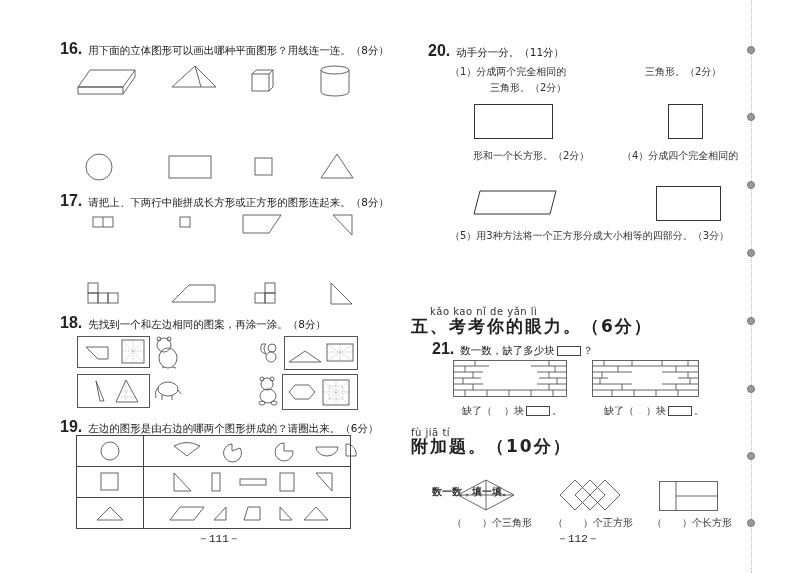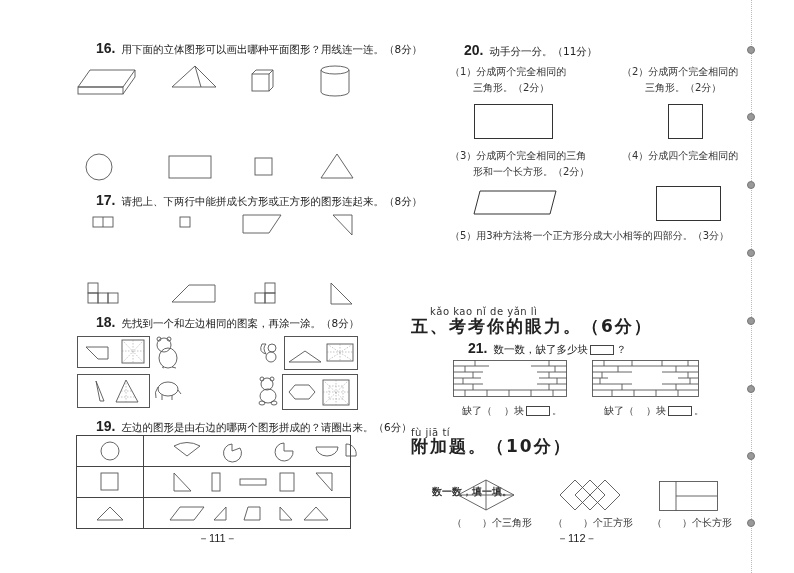--- a/index.html
+++ b/index.html
@@ -1,24 +1,24 @@
 <!DOCTYPE html>
 <html><head>
 <meta charset="utf-8">
 <style>
   html, body { margin:0; padding:0; background:#ffffff; }
   body { width:794px; height:573px; position:relative; overflow:hidden;
          font-family:"DejaVu Sans", "Liberation Sans", sans-serif; color:#222; }
   .abs { position:absolute; }
   .q { font-size:10.5px; white-space:nowrap; color:#222; }
-  .q .num { font-family:"Liberation Sans", sans-serif; font-weight:bold; font-size:14px; margin-right:6px;margin-left:36px; }
+  .q .num { font-family:"Liberation Sans", sans-serif; font-weight:bold; font-size:16px; margin-right:6px; }
   .sub { font-size:10px; line-height:16px; color:#333; white-space:nowrap; }
   .section { font-size:17px; font-weight:bold; letter-spacing:2px; white-space:nowrap; }
   .pinyin { font-size:10px; letter-spacing:0.5px; color:#333; white-space:nowrap; font-family:"DejaVu Sans", sans-serif; }
-  .pagenum { font-family:Liberation Sans, sans-serif; font-size:11px; color:#222; }
+  .pagenum { font-family:Liberation Mono, monospace; font-size:11px; color:#222; }
   svg { position:absolute; overflow:visible; }
   .ln { stroke:#555; stroke-width:0.9; fill:none; }
   .ln2 { stroke:#333; stroke-width:1; fill:none; }
   .dash { stroke:#888; stroke-width:0.5; stroke-dasharray:1.5 1.5; fill:none; }
   .frame { position:absolute; border:1px solid #555; background:#fff; }
   .binding { position:absolute; left:751px; top:0; width:0; height:573px; border-left:1px dotted #bbb; }
   .hole { position:absolute; left:747px; width:8px; height:8px; border-radius:50%; background:#999; border:1px solid #777; box-sizing:border-box; }
   table.t19 { position:absolute; left:76px; top:435px; width:275px; border-collapse:collapse; }
   table.t19 td { border:1px solid #444; height:30px; padding:0; position:relative; }
   .fillrow { font-size:10px; white-space:nowrap; color:#333; }
@@ -216,37 +216,35 @@
     </svg>
         </td>
   </tr>
 </tbody>
   </table>
 <div class="abs pagenum" style="left:198px;top:531px;">－111－</div>
 
 <div class="abs q" style="left:428px;top:42px;">
   <span class="num">20.</span><span>动手分一分。（11分）</span>
 </div>
-<div class="abs sub" style="left:450px;top:64px;">
+<div class="abs sub" style="left:450px;top:64px;text-align:right;">
   <div>（1）分成两个完全相同的</div>
   <div style="padding-left:23px;">三角形。（2分）</div>
 </div>
 <div class="abs sub" style="left:622px;top:64px;">
-  <div>（2）分成两个完全相同的</div>
   <div style="padding-left:23px;">三角形。（2分）</div>
 </div>
 <svg style="left:474px;top:104px;" width="80" height="36">
     <rect class="ln2" x="0.5" y="0.5" width="78" height="34"></rect>
   </svg>
 <svg style="left:668px;top:104px;" width="38" height="36">
     <rect class="ln2" x="0.5" y="0.5" width="34" height="34"></rect>
   </svg>
 
 <div class="abs sub" style="left:450px;top:148px;">
-  <div>（3）分成两个完全相同的三角</div>
   <div style="padding-left:23px;">形和一个长方形。（2分）</div>
 </div>
 <div class="abs sub" style="left:622px;top:148px;">
   <div>（4）分成四个完全相同的</div>
 </div>
 <svg style="left:474px;top:190px;" width="84" height="26">
     <polygon class="ln2" points="6,1 82,1 76,24 0,24"></polygon>
   </svg>
 <svg style="left:656px;top:186px;" width="68" height="36">
     <rect class="ln2" x="0.5" y="0.5" width="64" height="34"></rect>

